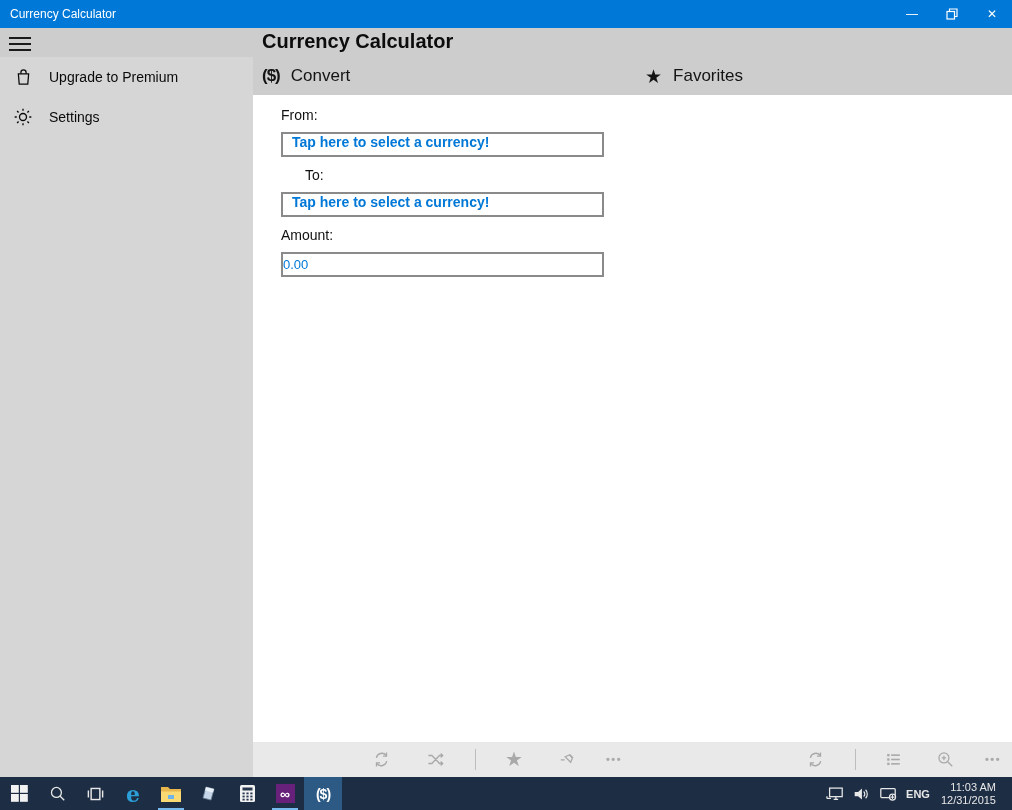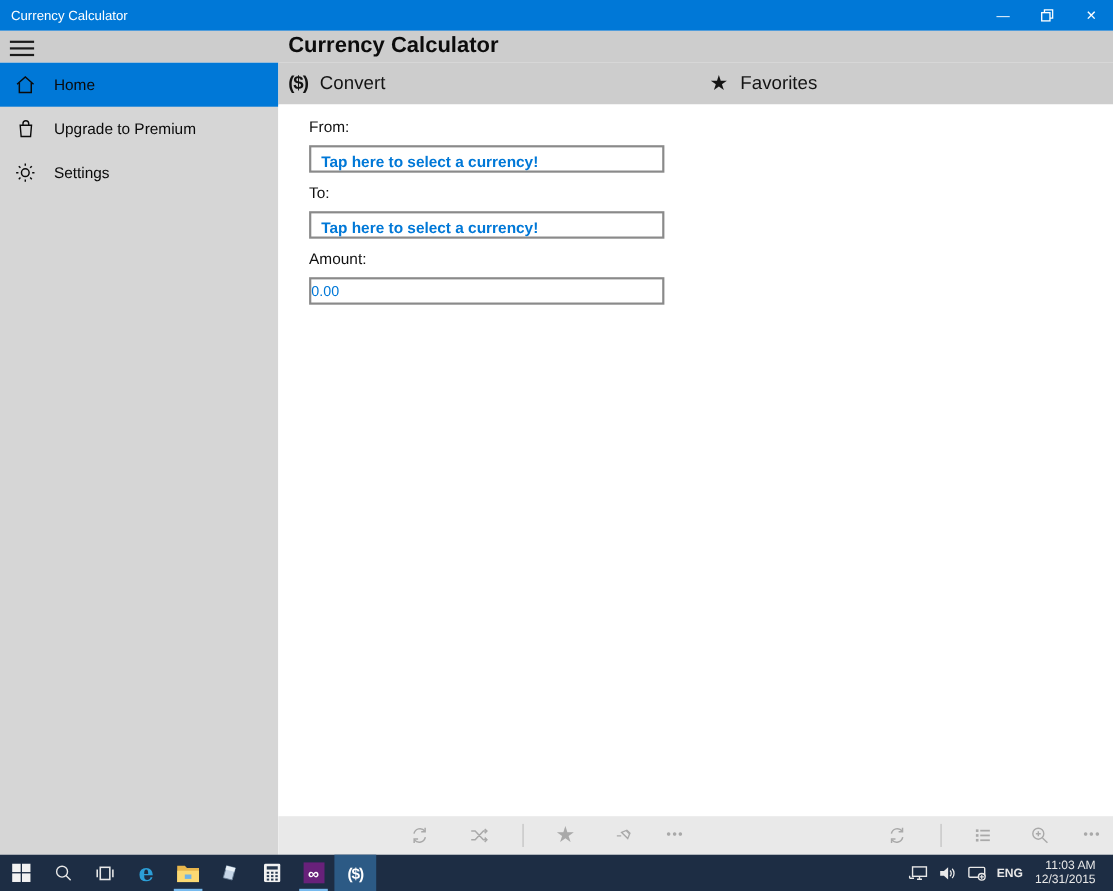--- a/index.html
+++ b/index.html
@@ -39,21 +39,21 @@
   .tab-convert { left:9px; }
   .tab-favorites { left:392px; }
   .tab-icon { font-weight:800; font-size:17px; letter-spacing:-1px; }
   .tab-star { font-size:19px; }
   .tab-label { margin-left:11px; font-size:17px; }
 
   
   .main { position:absolute; left:253px; top:95px; width:759px; height:723px; background:#fff; }
   .field-label { position:absolute; left:28px; font-size:14px; color:#111; }
   .select-box { position:absolute; left:28px; width:323px; height:25px; background:#fff;
-    border:2px solid #8a8a8a; display:flex; align-items:flex-end; padding-left:9px;
+    border:2px solid #8a8a8a; display:flex; align-items:flex-start; padding-left:9px;
     color:var(--input_text,#0078d7); font-size:14px; font-weight:bold; cursor:pointer; }
   .amount-input { position:absolute; left:28px; width:323px; height:25px; background:#fff;
     border:2px solid #8a8a8a; text-align:left; padding-right:8px;
     color:var(--input_text,#0078d7); font-size:13px; font-family:"Liberation Sans",sans-serif; }
 
   
   .commandbar { position:absolute; left:253px; top:742px; width:759px; height:35px;
     background:var(--command_bar,#e9e9e9); color:var(--disabled_icon,#a9a9a9); }
   .cmd-btn { position:absolute; top:3px; width:34px; height:28px; display:flex;
     align-items:center; justify-content:center; color:var(--disabled_icon,#a9a9a9); }
@@ -99,29 +99,20 @@
   <div class="header-band">
     <div class="hamburger">
       <span></span>
       <span></span>
       <span></span>
     </div>
     <div class="page-title">Currency Calculator</div>
   </div>
 
   <div class="sidebar">
-    <div class="side-item active">
-      <span class="side-icon">
-        <svg width="20" height="20" viewBox="0 0 24 24" fill="none" stroke="#0a0a0a" stroke-width="1.6">
-          <path d="M3 11.5L12 3.5l9 8"></path>
-            <path d="M5.5 9.8V20.5h13V9.8"></path>
-        </svg>
-      </span>
-      <span class="side-label">Home</span>
-    </div>
     <div class="side-item">
       <span class="side-icon">
         <svg width="19" height="20" viewBox="0 0 24 24" fill="none" stroke="#0a0a0a" stroke-width="1.6">
           <path d="M5.5 8h13l-1.1 13H6.6z"></path>
             <path d="M8.7 8V6.2a3.3 3.3 0 0 1 6.6 0V8"></path>
         </svg>
       </span>
       <span class="side-label">Upgrade to Premium</span>
     </div>
     <div class="side-item">
@@ -145,21 +136,21 @@
       <span class="tab-label">Favorites</span>
     </div>
   </div>
 
   <div class="main">
     <div class="field-label" style="top:12px;">From:</div>
     <div class="select-box" style="top:37px;">
       <span>Tap here to select a currency!</span>
     </div>
 
-    <div class="field-label" style="top:72px;">To:</div>
+    <div class="field-label" style="top:72px;margin-left:24px;">To:</div>
     <div class="select-box" style="top:97px;">
       <span>Tap here to select a currency!</span>
     </div>
 
     <div class="field-label" style="top:132px;">Amount:</div>
     <input class="amount-input" style="top: 157px;" type="text" value="0.00">
   </div>
 
   <div class="commandbar">
     <div class="cmd-btn" style="left:111px;">

